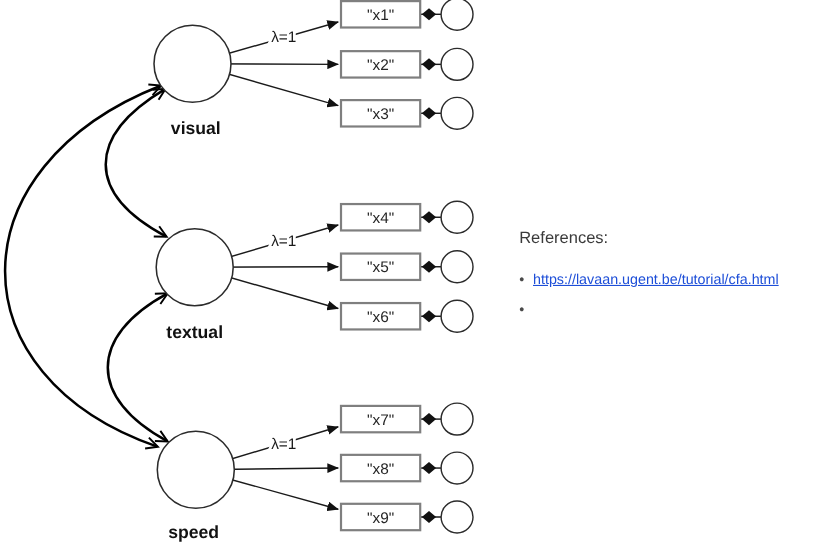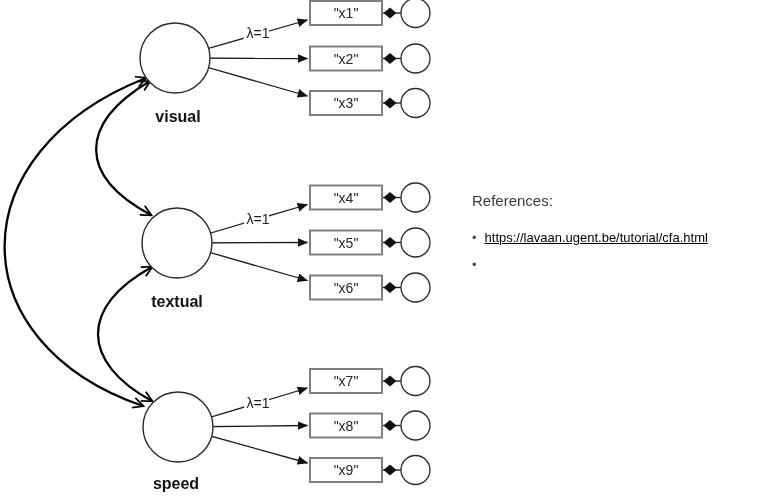--- a/index.html
+++ b/index.html
@@ -19,24 +19,24 @@
   .cov{stroke:#000000;stroke-width:2.3;fill:none;}
   .latent{fill:#ffffff;stroke:#2b2b2b;stroke-width:1.4;}
   .errc{fill:#ffffff;stroke:#2b2b2b;stroke-width:1.3;}
   .ibox{fill:#ffffff;stroke:#7f7f7f;stroke-width:2;}
   .conn{stroke:#1a1a1a;stroke-width:1.3;}
   .dia{fill:#111111;stroke:none;}
   .refs{
     position:absolute;left:472px;top:192px;width:285px;
     color:#3a3a3a;
   }
-  .refs-title{font-size:15px;color:#3a3a3a;margin:0 0 21px 0;}
+  .refs-title{font-size:15px;color:#3a3a3a;margin:16px 0 21px 0;}
   .ref-line{display:flex;align-items:baseline;margin:0 0 12px 0;font-size:13px;line-height:15px;}
   .bullet{color:#4a4a4a;margin-right:8px;font-size:13px;}
-  .ref-link{color:#000000;text-decoration:underline;cursor:pointer;white-space:nowrap;}
+  .ref-link{color:#1d4ed8;text-decoration:underline;cursor:pointer;white-space:nowrap;}
 </style>
 </head>
 <body>
 
 <div class="stage">
 
   <svg width="761" height="496" viewBox="0 0 761 496">
     <defs>
       <marker id="tri" viewBox="0 0 10 8" refX="9" refY="4" markerWidth="11" markerHeight="9" markerUnits="userSpaceOnUse" orient="auto">
         <path d="M0,0 L9.5,4 L0,8 Z" fill="#111111"></path>

